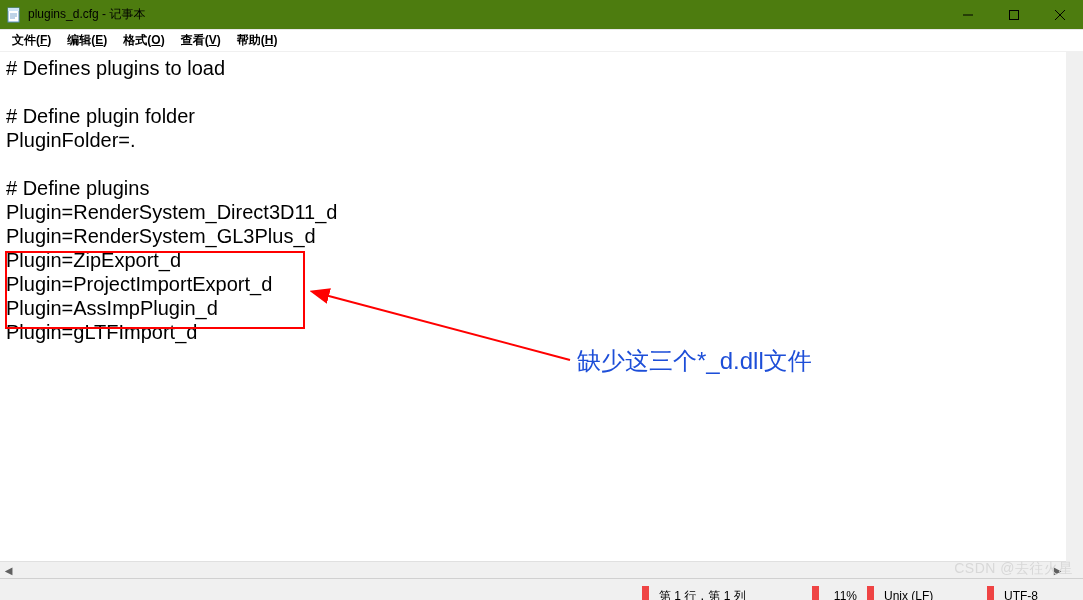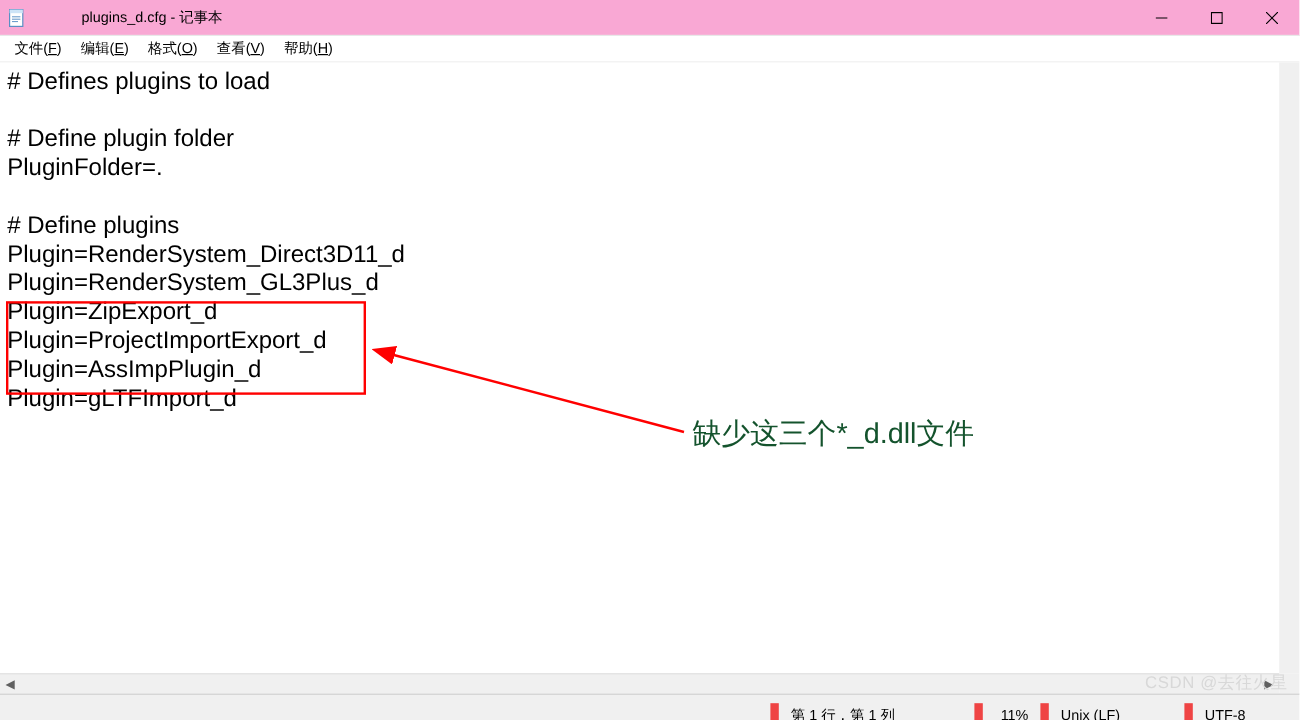--- a/index.html
+++ b/index.html
@@ -7,26 +7,25 @@
   font-family: "Microsoft YaHei", "Segoe UI", Tahoma, sans-serif;
   font-size: 12px;
   background: #fff;
   width: 1083px;
   height: 600px;
   overflow: hidden;
   position: relative;
 }
 .titlebar {
   height: 30px;
-  background: #f9a8d4;
+  background: #4d7c0f;
   border-bottom: 1px solid #e8e8e8;
   display: flex;
   align-items: center;
   padding-left: 6px;
-  gap: 40px;
 }
 .titlebar-icon {
   width: 16px;
   height: 16px;
   margin-right: 6px;
 }
 .titlebar-title {
   font-size: 12px;
   color: #000;
   flex: 1;
@@ -43,20 +42,21 @@
   justify-content: center;
   color: #000;
 }
 .menubar {
   height: 22px;
   display: flex;
   align-items: center;
   padding-left: 4px;
   border-bottom: 1px solid #f0f0f0;
   font-size: 12px;
+  font-weight: bold;
 }
 .menu-item {
   padding: 2px 8px;
   cursor: default;
 }
 .menu-item .hotkey {
   text-decoration: underline;
 }
 .content-area {
   position: relative;
@@ -79,21 +79,21 @@
   top: 199px;
   width: 300px;
   height: 78px;
   pointer-events: none;
 }
 .annotation-text {
   position: absolute;
   left: 577px;
   top: 293px;
   font-size: 24px;
-  color: #14532d;
+  color: #1d4ed8;
   font-family: "Microsoft YaHei", sans-serif;
   pointer-events: none;
 }
 .arrow-svg {
   position: absolute;
   left: 310px;
   top: 228px;
   pointer-events: none;
 }
 .scrollbar-h {

